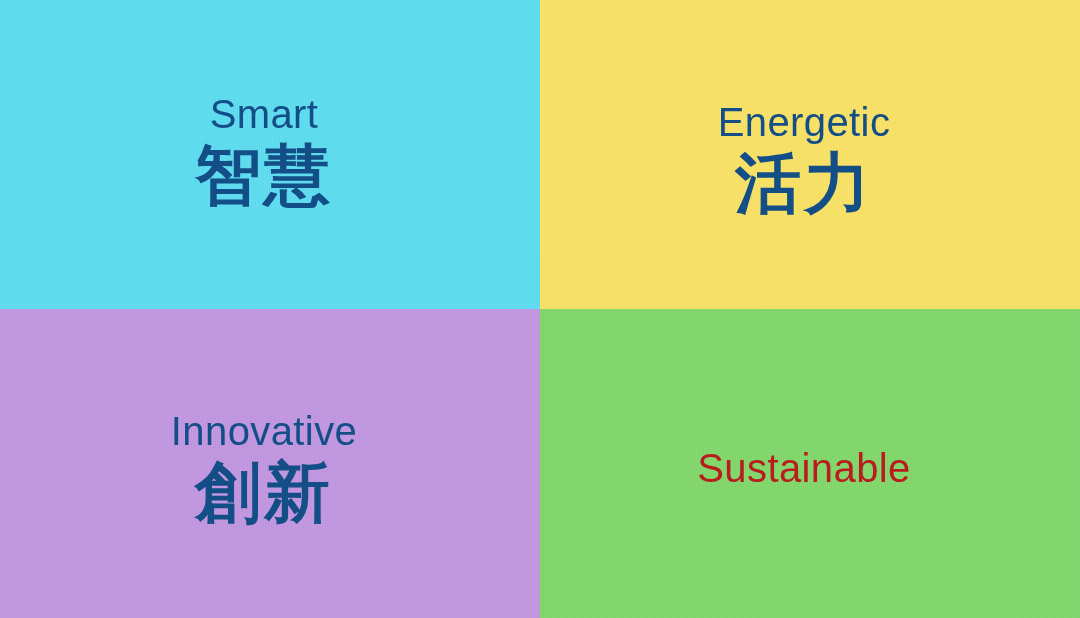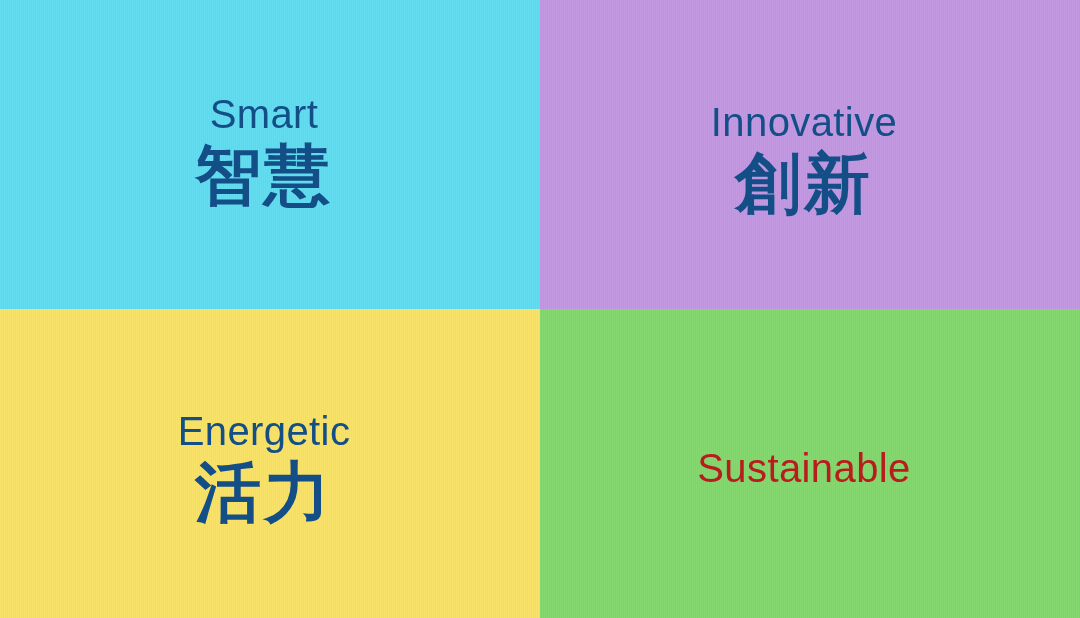--- a/index.html
+++ b/index.html
@@ -85,31 +85,31 @@
 
 <div class="quad-grid">
 
   <section class="quad q-smart" style="background-color: rgb(93, 220, 239); color: rgb(19, 78, 135);">
     <div class="quad-inner">
       <div class="label-en">Smart</div>
       <div class="label-zh">智慧</div>
     </div>
   </section>
 
+  <section class="quad q-energetic" style="background-color: rgb(248, 225, 101); color: rgb(19, 78, 135);">
+    <div class="quad-inner">
+      <div class="label-en">Energetic</div>
+      <div class="label-zh">活力</div>
+    </div>
+  </section>
+
   <section class="quad q-innovative" style="background-color: rgb(193, 150, 224); color: rgb(19, 78, 135);">
     <div class="quad-inner">
       <div class="label-en">Innovative</div>
       <div class="label-zh">創新</div>
-    </div>
-  </section>
-
-  <section class="quad q-energetic" style="background-color: rgb(248, 225, 101); color: rgb(19, 78, 135);">
-    <div class="quad-inner">
-      <div class="label-en">Energetic</div>
-      <div class="label-zh">活力</div>
     </div>
   </section>
 
   <section class="quad q-sustainable" style="background-color: rgb(129, 215, 107); color: #b91c1c;">
     <div class="quad-inner">
       <div class="label-en">Sustainable</div>
     </div>
   </section>
 
 </div>

